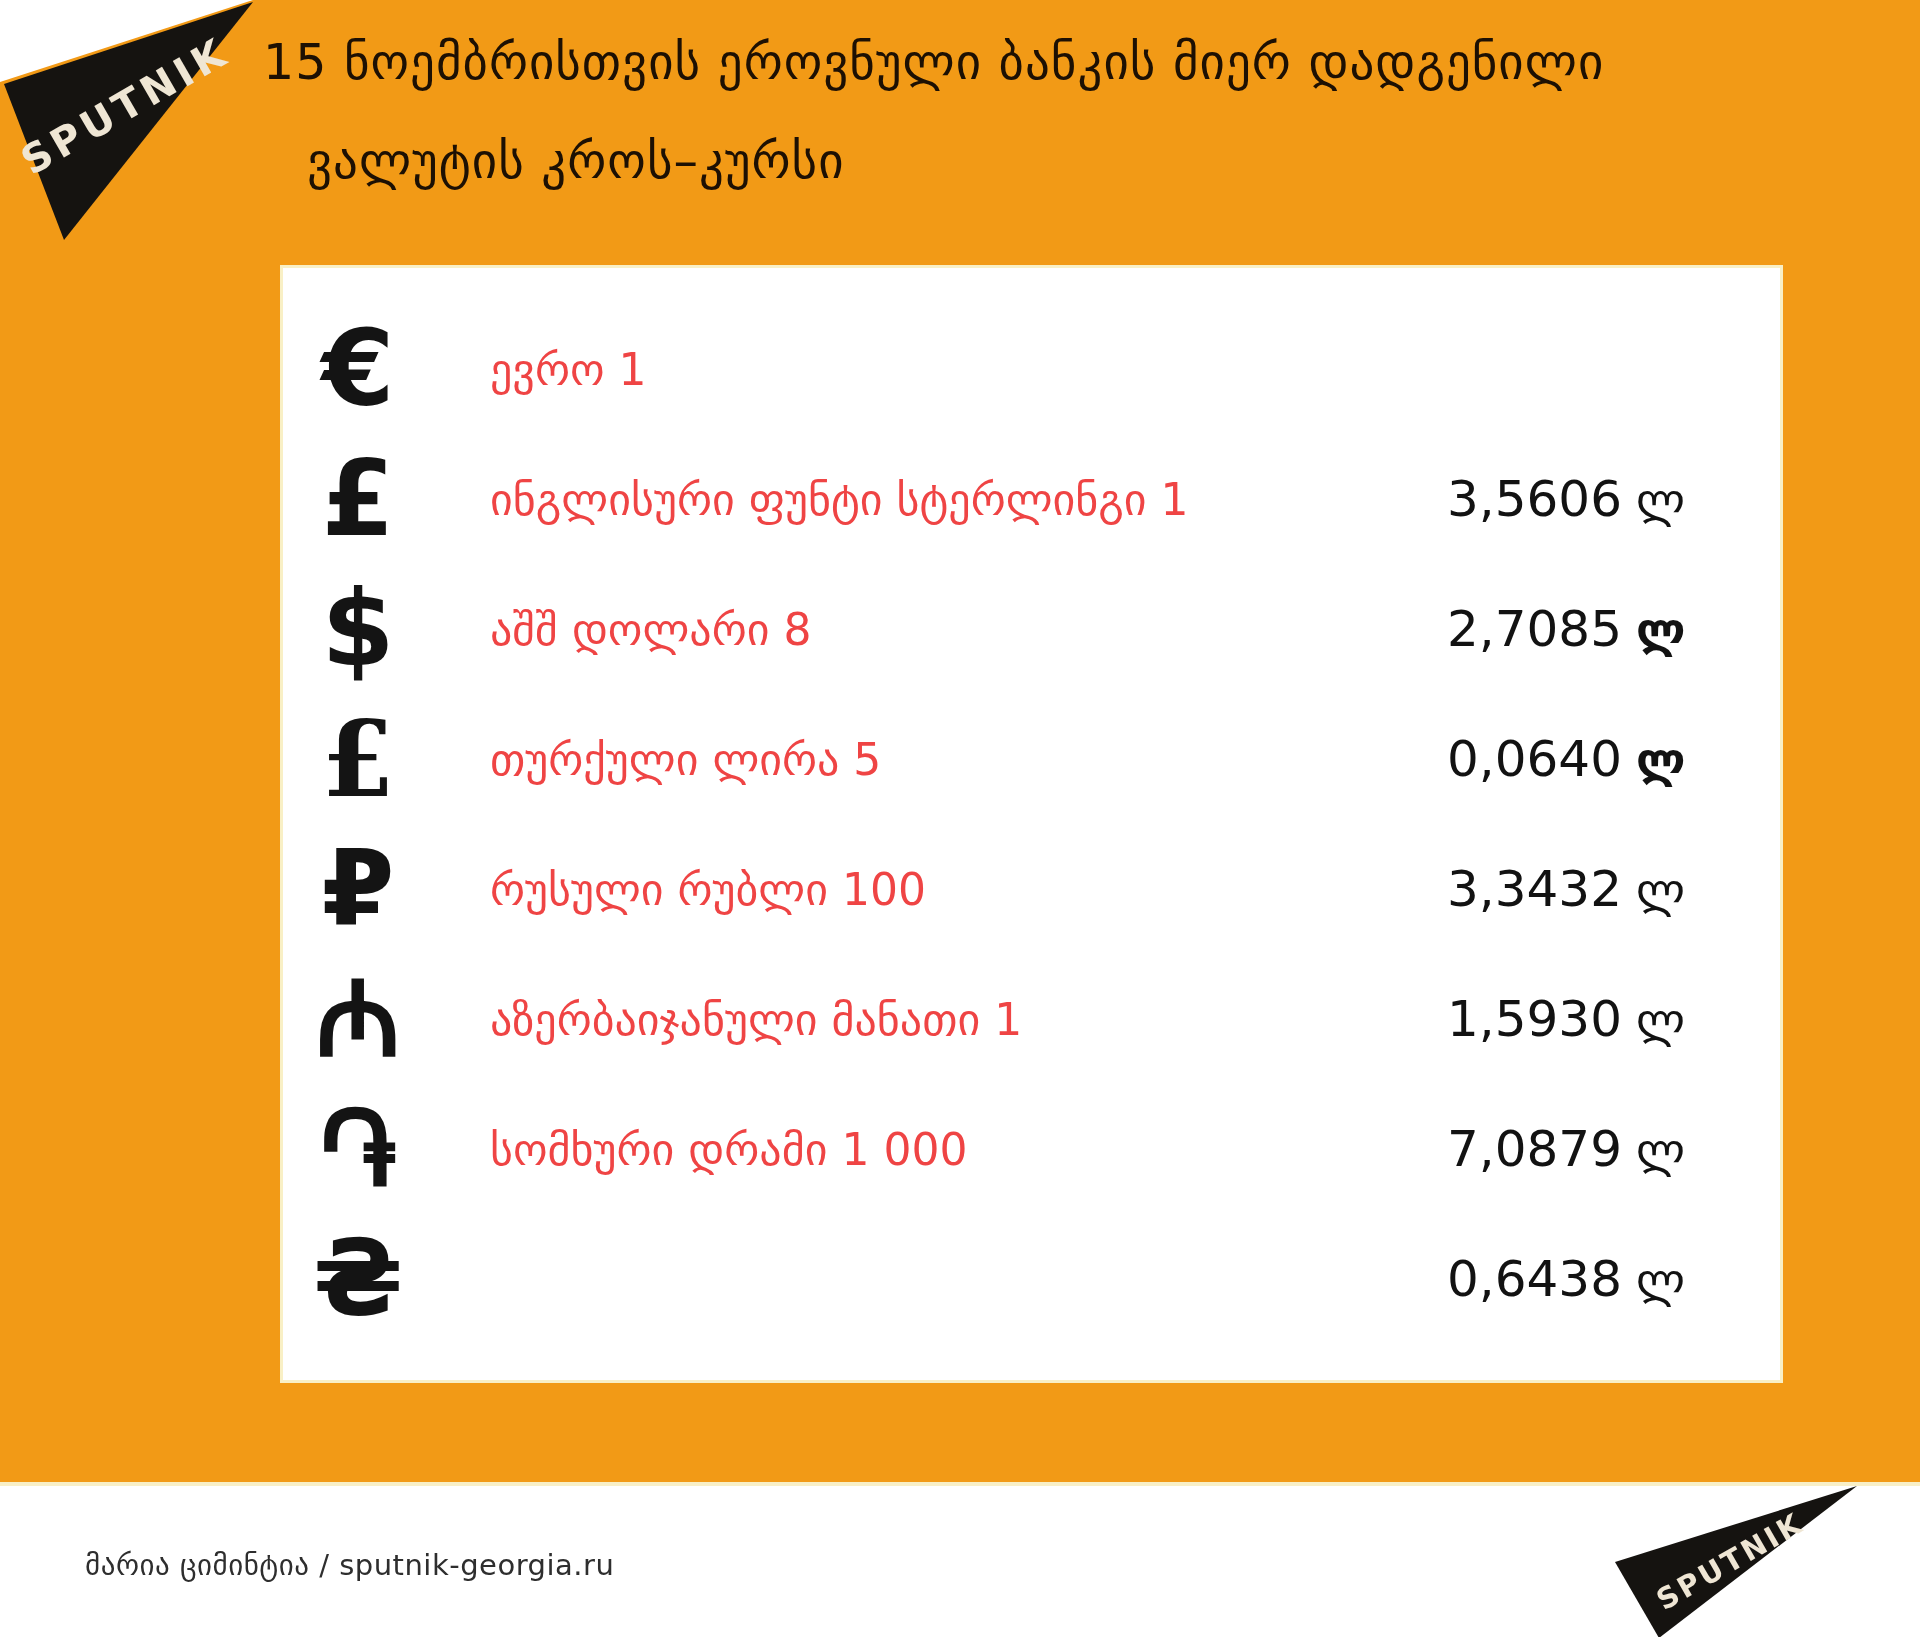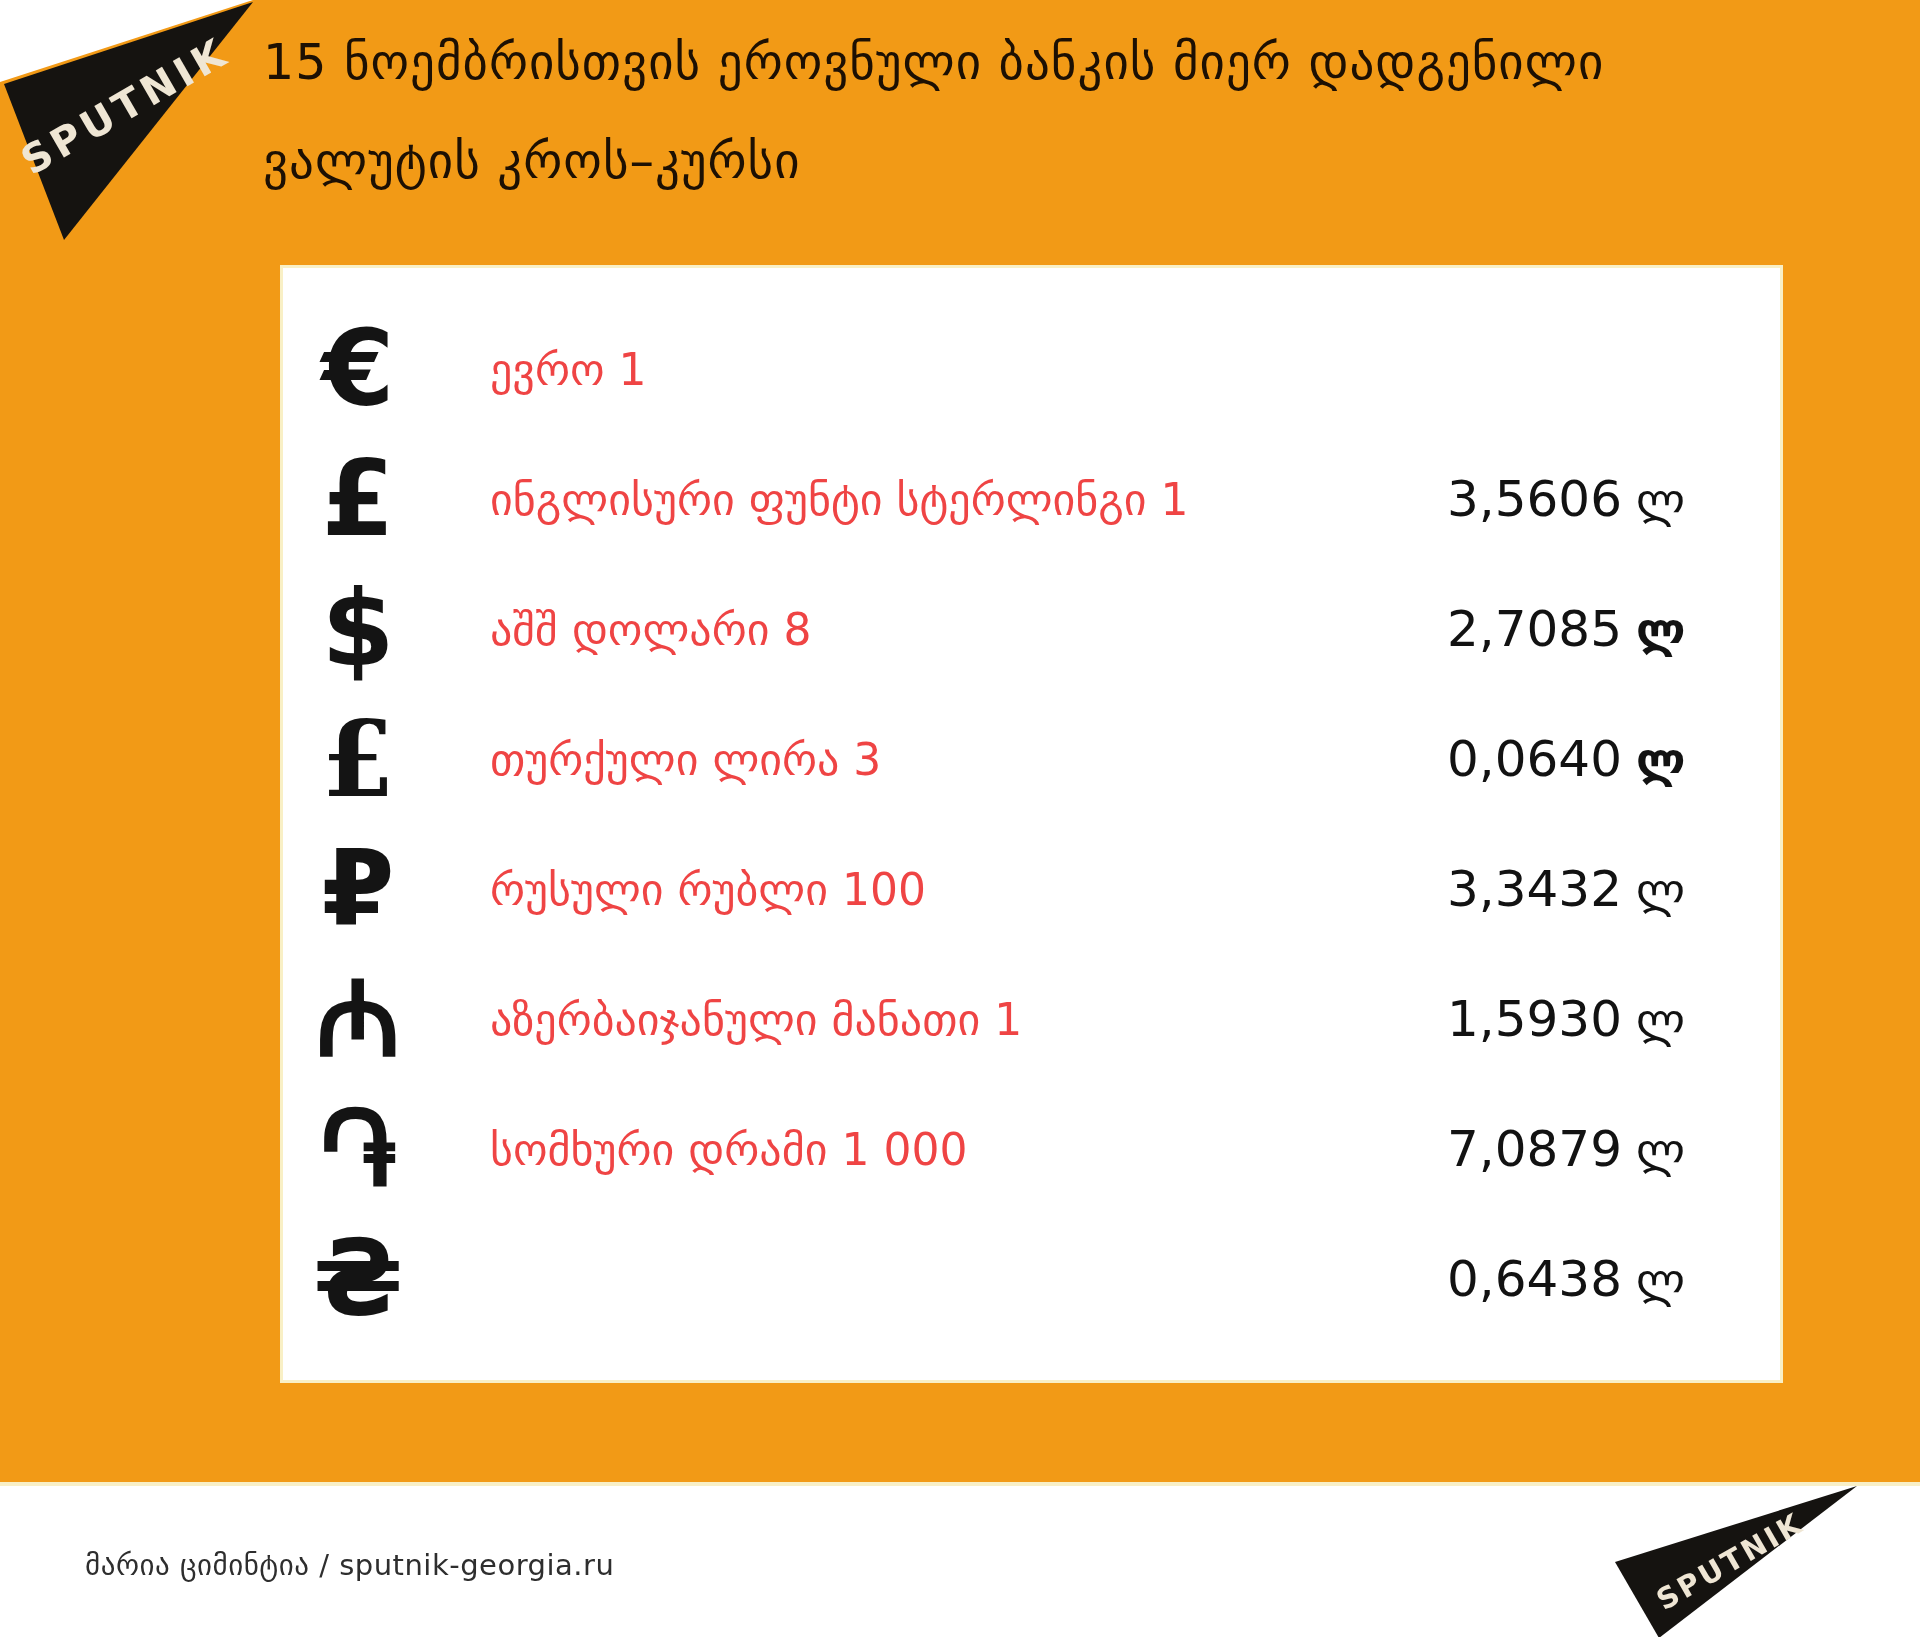--- a/index.html
+++ b/index.html
@@ -2,21 +2,21 @@
 <html><head>
 <meta charset="utf-8">
 <style>
   html,body{margin:0;padding:0;}
   body{font-family:"DejaVu Sans", sans-serif;}
   .page{position:relative;width:1920px;height:1637px;background:#ffffff;overflow:hidden;}
   .orange-area{position:absolute;left:0;top:0;width:1920px;height:1482px;background:#F29A16;border-bottom:4px solid #F8EFC6;}
   .logo-tl{position:absolute;left:0;top:0;width:270px;height:245px;}
   .title{position:absolute;left:263px;top:34px;color:#1D1003;font-size:49px;letter-spacing:1px;}
   .title .line1{white-space:nowrap;}
-  .title .line2{margin-top:42px;white-space:nowrap;}
+  .title .line2{margin-top:42px;white-space:nowrap;margin-left:44px;}
   .card{position:absolute;left:283px;top:268px;width:1497px;height:1112px;background:#ffffff;
         box-shadow:0 0 0 3px #F9F0C6; box-sizing:border-box;
         display:flex;flex-direction:column;justify-content:space-between;padding:38px 0 38px 0;}
   .row{display:grid;grid-template-columns:150px 1fr 333px;align-items:center;height:126px;}
   .sym{grid-column:1;justify-self:center;font-size:105px;font-weight:bold;line-height:0.9;color:#141414;}
   .sym.serif{font-family:"DejaVu Serif", serif;}
   .lbl{grid-column:2;padding-left:57px;font-size:44px;color:#ef4444;white-space:nowrap;}
   .val{grid-column:3;font-size:50px;color:#121212;white-space:nowrap;}
   .suf{font-size:46px;margin-left:14px;}
   .footer{position:absolute;left:0;top:1486px;width:1796px;height:151px;background:#ffffff;}
@@ -56,21 +56,21 @@
       </div>
 
       <div class="row">
         <span class="sym">$</span>
         <span class="lbl">აშშ დოლარი 8</span>
         <span class="val"><span>2,7085</span><span class="suf" style="font-weight: bold;">ლ</span></span>
       </div>
 
       <div class="row">
         <span class="sym serif">£</span>
-        <span class="lbl">თურქული ლირა 3</span>
+        <span class="lbl">თურქული ლირა 5</span>
         <span class="val"><span>0,0640</span><span class="suf" style="font-weight: bold;">ლ</span></span>
       </div>
 
       <div class="row">
         <span class="sym">₽</span>
         <span class="lbl">რუსული რუბლი 100</span>
         <span class="val"><span>3,3432</span><span class="suf">ლ</span></span>
       </div>
 
       <div class="row">

